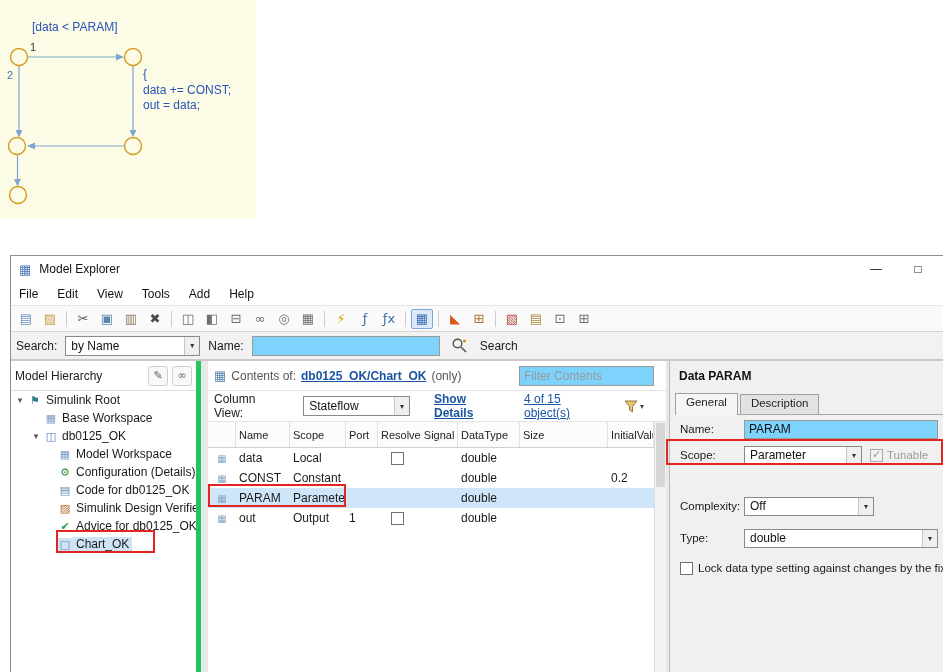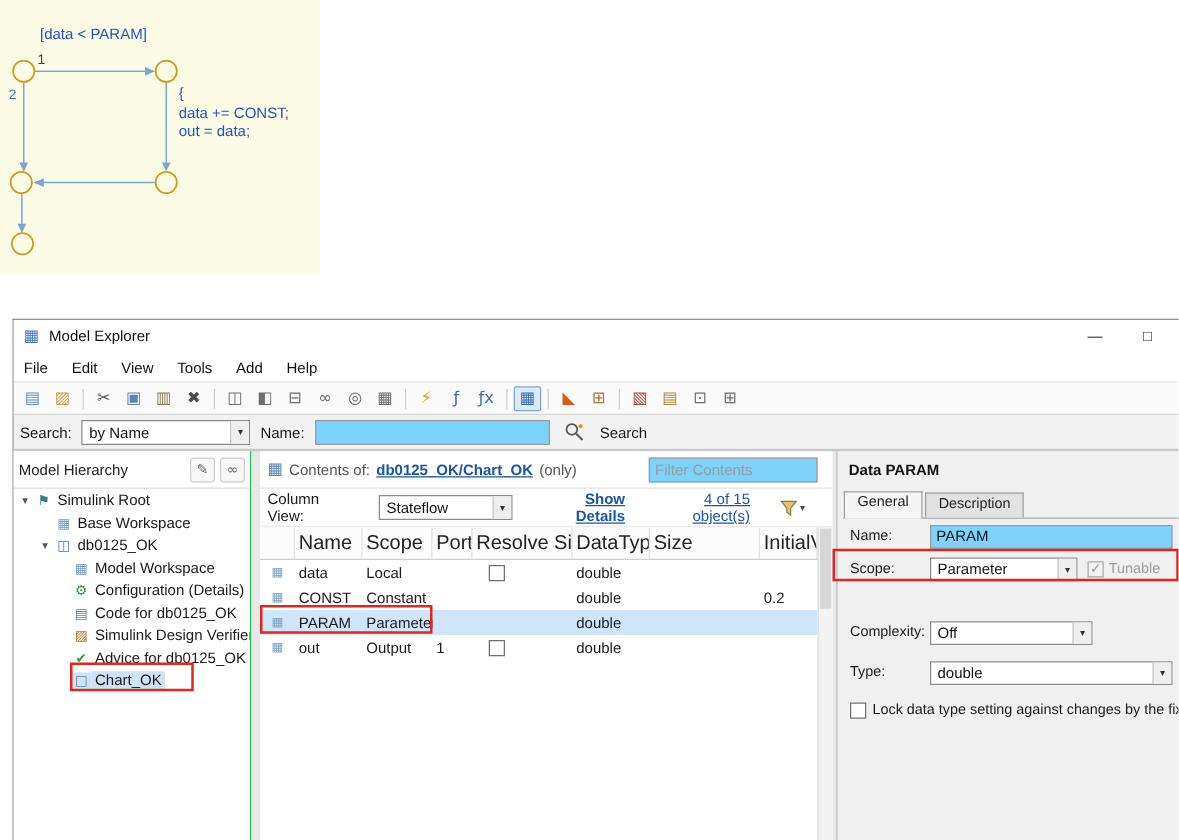--- a/index.html
+++ b/index.html
@@ -34,45 +34,45 @@
   .txt { border:1px solid #9a9a9a; background:#7dd3fc; height:20px; font:12px "Liberation Sans", sans-serif; padding:0 4px; color:#111; }
   .txt::placeholder { color:#9a9a9a; }
   .dd { display:flex; align-items:center; background:#fff; border:1px solid #8a8a8a; height:20px; padding-left:5px; font-size:12px; color:#111; }
   .ddval { white-space:nowrap; overflow:hidden; }
   .ddarr { margin-left:auto; width:15px; height:100%; display:flex; align-items:center; justify-content:center; font-size:8px; color:#333; background:#efefef; border-left:1px solid #c6c6c6; flex:0 0 15px; }
   .sbtn { width:24px; height:22px; display:flex; align-items:center; justify-content:center; }
 
   .main { position:absolute; top:104px; left:0; right:0; bottom:0; background:#e8e8e8; border-top:1px solid #c9c9c9; }
 
   
-  .lpanel { position:absolute; left:0; top:0; bottom:0; width:190px; background:#fff; border-right:1px solid #22c55e; overflow:hidden; }
+  .lpanel { position:absolute; left:0; top:0; bottom:0; width:190px; background:#fff; border-right:5px solid #22c55e; overflow:hidden; }
   .phead { height:30px; background:#fff; border-bottom:1px solid #dedede; display:flex; align-items:center; padding:0 4px; font-size:12px; color:#222; }
   .hbtn { width:20px; height:20px; display:flex; align-items:center; justify-content:center; border:1px solid #cfcfcf; border-radius:3px; background:#f8f8f8; font-size:11px; color:#666; margin-left:4px; font-family:"DejaVu Sans", sans-serif; }
   .tree { position:absolute; top:30px; left:0; right:0; bottom:0; overflow:hidden; }
   .titem { height:18px; display:flex; align-items:center; font-size:12px; white-space:nowrap; padding-left:2px; cursor:default; }
   .titem.lvl1 { padding-left:18px; }
   .titem.lvl2 { padding-left:46px; }
   .tri { flex:0 0 14px; text-align:center; font-size:9px; color:#555; }
   .ticon16 { flex:0 0 16px; text-align:center; font-size:11px; font-family:"DejaVu Sans", sans-serif; }
   .tlabel { padding:0 3px; }
   .titem.sel .ticon16, .titem.sel .tlabel { background:#cfe3f7; }
 
   
   .mpanel { position:absolute; left:197px; top:0; bottom:0; width:458px; background:#fff; overflow:hidden; }
   .phead1 { height:30px; display:flex; align-items:center; padding:0 6px; gap:5px; border-bottom:1px solid #e3e3e3; font-size:12px; }
   .phead2 { height:31px; display:flex; align-items:center; padding:0 6px; gap:24px; border-bottom:1px solid #e3e3e3; font-size:12px; }
   .paneicon { font-family:"DejaVu Sans", sans-serif; font-size:13px; color:#5c85ad; }
-  .lnk { color:#1a55a3; text-decoration:underline; cursor:pointer;text-align:right; }
+  .lnk { color:#1a55a3; text-decoration:underline; cursor:pointer; }
   .lnk.b { font-weight:bold; }
   .gray { color:#555; }
   .flt { margin-left:auto; margin-right:6px; width:135px; }
   .funnelwrap { margin-left:auto; margin-right:16px; display:flex; align-items:center; gap:2px; }
   .tblwrap { position:absolute; left:0; right:12px; top:61px; bottom:0; background:#fff; }
   .thead { display:flex; height:26px; border-bottom:1px solid #cfcfcf; background:#fcfcfc; align-items:stretch; }
-  .hcell { border-right:1px solid #e2e2e2; display:flex; align-items:center; padding-left:3px; font-size:16px; color:#222; overflow:hidden; white-space:nowrap; }
+  .hcell { border-right:1px solid #e2e2e2; display:flex; align-items:center; padding-left:3px; font-size:11px; color:#222; overflow:hidden; white-space:nowrap; }
   .trow { display:flex; height:20px; align-items:stretch; font-size:12px; }
   .trow.selrow { background:#cfe6fa; }
   .tcell { display:flex; align-items:center; padding-left:3px; overflow:hidden; white-space:nowrap; }
   .c-icon { flex:0 0 28px; justify-content:center; padding-left:0; }
   .c-name { flex:0 0 54px; }
   .c-scope { flex:0 0 56px; }
   .c-port { flex:0 0 32px; }
   .c-resolve { flex:0 0 80px; }
   .c-dtype { flex:0 0 62px; }
   .c-size { flex:0 0 88px; }

